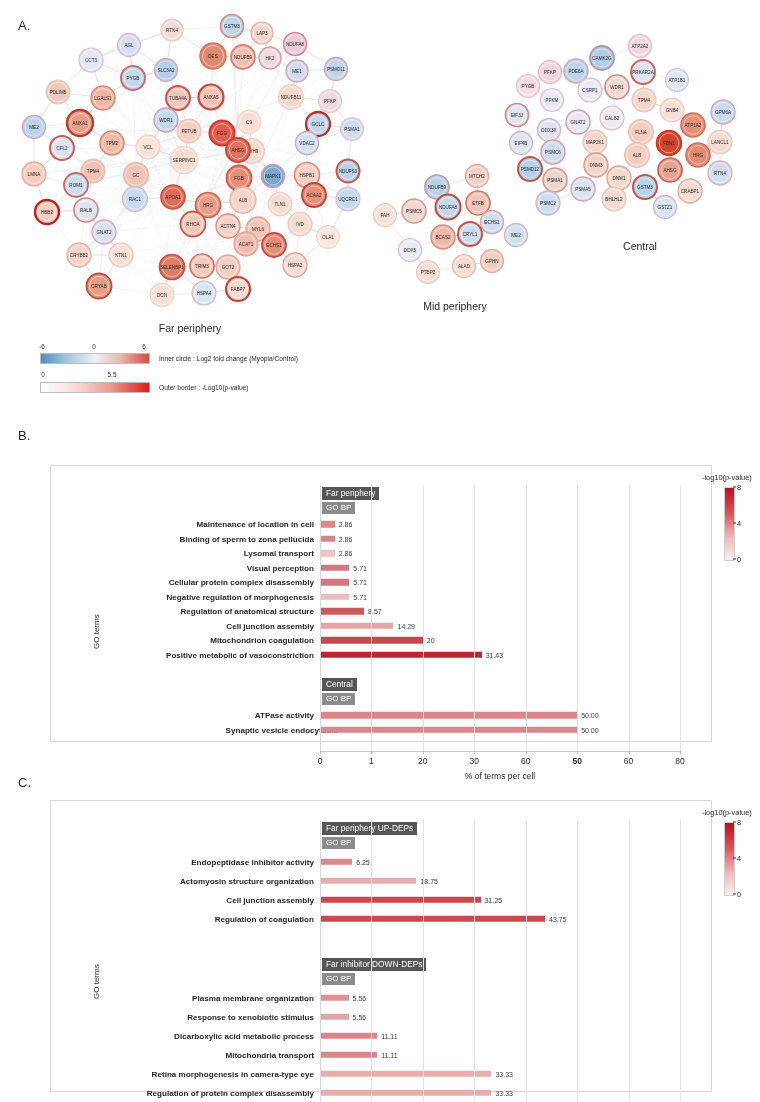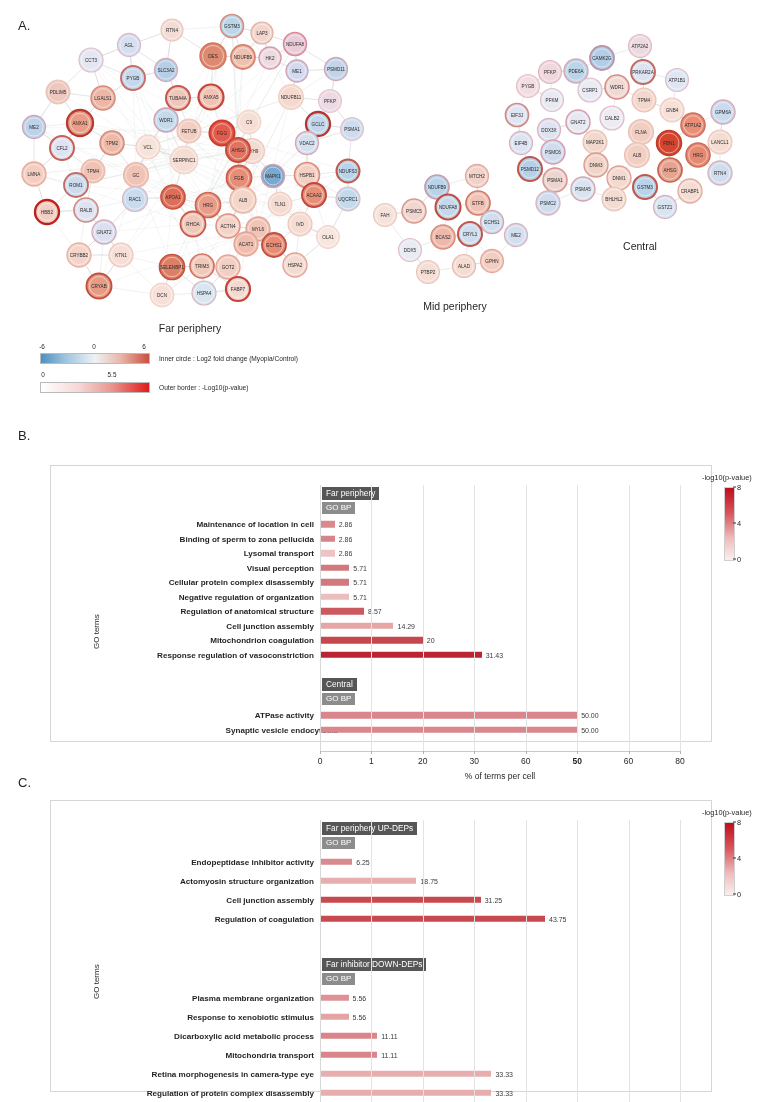--- a/index.html
+++ b/index.html
@@ -1176,33 +1176,33 @@
       <div class="barval" style="left: 288.709px; top: 73.75px;">2.86</div>
       <div class="rowlbl" style="left: 0px; width: 264px; top: 88.25px;">Lysomal transport</div>
       <div class="bar" style="left: 270px; top: 88.25px; width: 14.7086px; height: 6.5px; background: rgb(238, 195, 195);"></div>
       <div class="barval" style="left: 288.709px; top: 88.25px;">2.86</div>
       <div class="rowlbl" style="left: 0px; width: 264px; top: 102.75px;">Visual perception</div>
       <div class="bar" style="left: 270px; top: 102.75px; width: 29.3657px; height: 6.5px; background: rgb(212, 120, 127);"></div>
       <div class="barval" style="left: 303.366px; top: 102.75px;">5.71</div>
       <div class="rowlbl" style="left: 0px; width: 264px; top: 117.25px;">Cellular protein complex disassembly</div>
       <div class="bar" style="left: 270px; top: 117.25px; width: 29.3657px; height: 6.5px; background: rgb(212, 120, 127);"></div>
       <div class="barval" style="left: 303.366px; top: 117.25px;">5.71</div>
-      <div class="rowlbl" style="left: 0px; width: 264px; top: 131.75px;">Negative regulation of organization</div>
+      <div class="rowlbl" style="left: 0px; width: 264px; top: 131.75px;">Negative regulation of morphogenesis</div>
       <div class="bar" style="left: 270px; top: 131.75px; width: 29.3657px; height: 6.5px; background: rgb(237, 189, 189);"></div>
       <div class="barval" style="left: 303.366px; top: 131.75px;">5.71</div>
       <div class="rowlbl" style="left: 0px; width: 264px; top: 146.25px;">Regulation of anatomical structure</div>
       <div class="bar" style="left: 270px; top: 146.25px; width: 44.0743px; height: 6.5px; background: rgb(202, 90, 95);"></div>
       <div class="barval" style="left: 318.074px; top: 146.25px;">8.57</div>
       <div class="rowlbl" style="left: 0px; width: 264px; top: 160.75px;">Cell junction assembly</div>
       <div class="bar" style="left: 270px; top: 160.75px; width: 73.4914px; height: 6.5px; background: rgb(230, 166, 166);"></div>
       <div class="barval" style="left: 347.491px; top: 160.75px;">14.29</div>
       <div class="rowlbl" style="left: 0px; width: 264px; top: 175.25px;">Mitochondrion coagulation</div>
       <div class="bar" style="left: 270px; top: 175.25px; width: 102.857px; height: 6.5px; background: rgb(198, 72, 78);"></div>
       <div class="barval" style="left: 376.857px; top: 175.25px;">20</div>
-      <div class="rowlbl" style="left: 0px; width: 264px; top: 189.75px;">Response regulation of vasoconstriction</div>
+      <div class="rowlbl" style="left: 0px; width: 264px; top: 189.75px;">Positive metabolic of vasoconstriction</div>
       <div class="bar" style="left: 270px; top: 189.75px; width: 161.64px; height: 6.5px; background: rgb(187, 36, 48);"></div>
       <div class="barval" style="left: 435.64px; top: 189.75px;">31.43</div>
       <div class="grouphdr" style="left: 272px; top: 213px;">Central</div>
       <div class="subhdr" style="left: 272px; top: 228px;">GO BP</div>
       <div class="rowlbl" style="left: 0px; width: 264px; top: 250.25px;">ATPase activity</div>
       <div class="bar" style="left: 270px; top: 250.25px; width: 257.143px; height: 6.5px; background: rgb(217, 134, 140);"></div>
       <div class="barval" style="left: 531.143px; top: 250.25px;">50.00</div>
       <div class="rowlbl" style="left: 0px; width: 264px; top: 264.75px; padding-left: 24px;">Synaptic vesicle endocytosis</div>
       <div class="bar" style="left: 270px; top: 264.75px; width: 257.143px; height: 6.5px; background: rgb(217, 134, 140);"></div>
       <div class="barval" style="left: 531.143px; top: 264.75px;">50.00</div>

